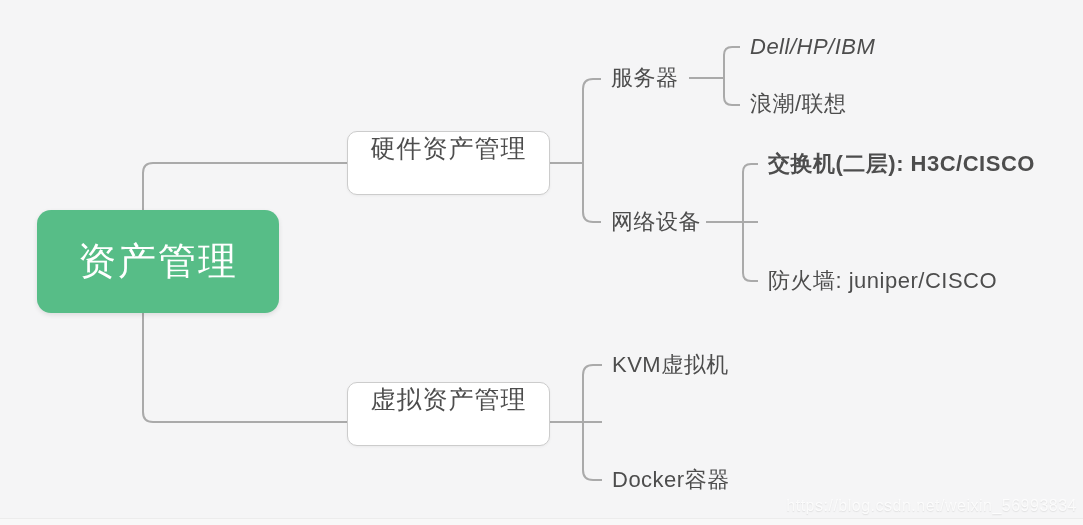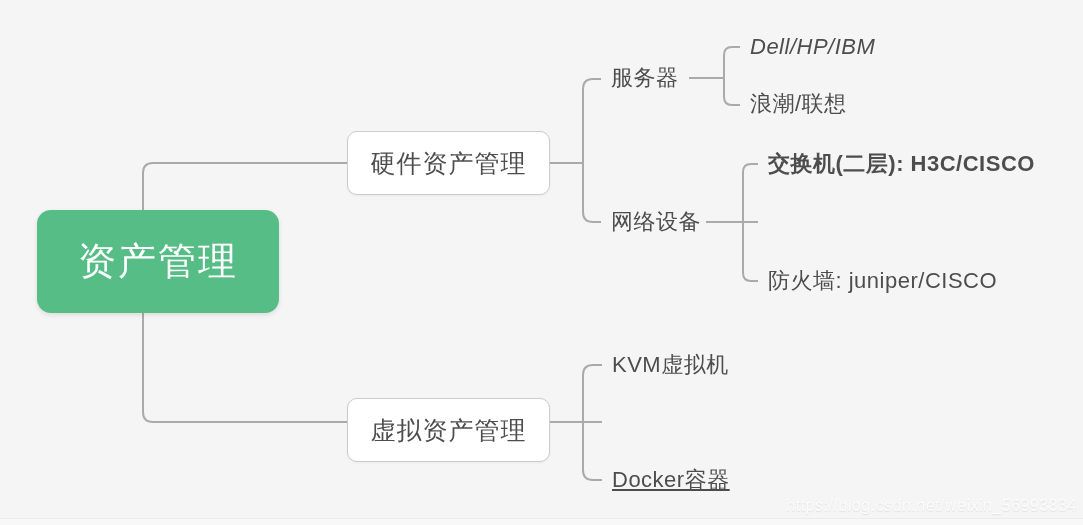--- a/index.html
+++ b/index.html
@@ -47,25 +47,25 @@
     position: absolute;
     left: 347px;
     width: 203px; height: 64px;
     box-sizing: border-box;
     background: var(--node-bg);
     border: 1.5px solid var(--node-border);
     border-radius: 10px;
     color: var(--node-text);
     font-size: 25px;
     letter-spacing: 1px;
-    display: flex; align-items: center; justify-content: center;
+    display: flex; justify-content: center;
     box-shadow: 0 1px 3px rgba(0,0,0,0.05);
   }
   .branch-hardware { top: 131px; }
-  .branch-virtual  { top: 398px; }
+  .branch-virtual  { top: 382px; }
   .topic-label {
     position: absolute;
     transform: translateY(-50%);
     font-size: 22px;
     color: var(--node-text);
     white-space: nowrap;
     letter-spacing: 0.5px;
   }
   .watermark {
     position: absolute;
@@ -121,19 +121,19 @@
   <div class="topic-label" style="left:611px; top:222px;">网络设备</div>
 
   <div class="topic-label" style="left:768px; top:164px;font-weight:bold;">交换机(二层): H3C/CISCO</div>
 
 
   <div class="topic-label" style="left:768px; top:281px;">防火墙: juniper/CISCO</div>
 
   <div class="topic-label" style="left:612px; top:365px;">KVM虚拟机</div>
 
 
-  <div class="topic-label" style="left:612px; top:480px;text-decoration:underline;">Docker容器</div>
+  <div class="topic-label" style="left:612px; top:480px;">Docker容器</div>
 
   <div class="watermark">https://blog.csdn.net/weixin_56993834</div>
 
   <div class="bottom-edge"></div>
 
 </div>
 
 </body></html>

